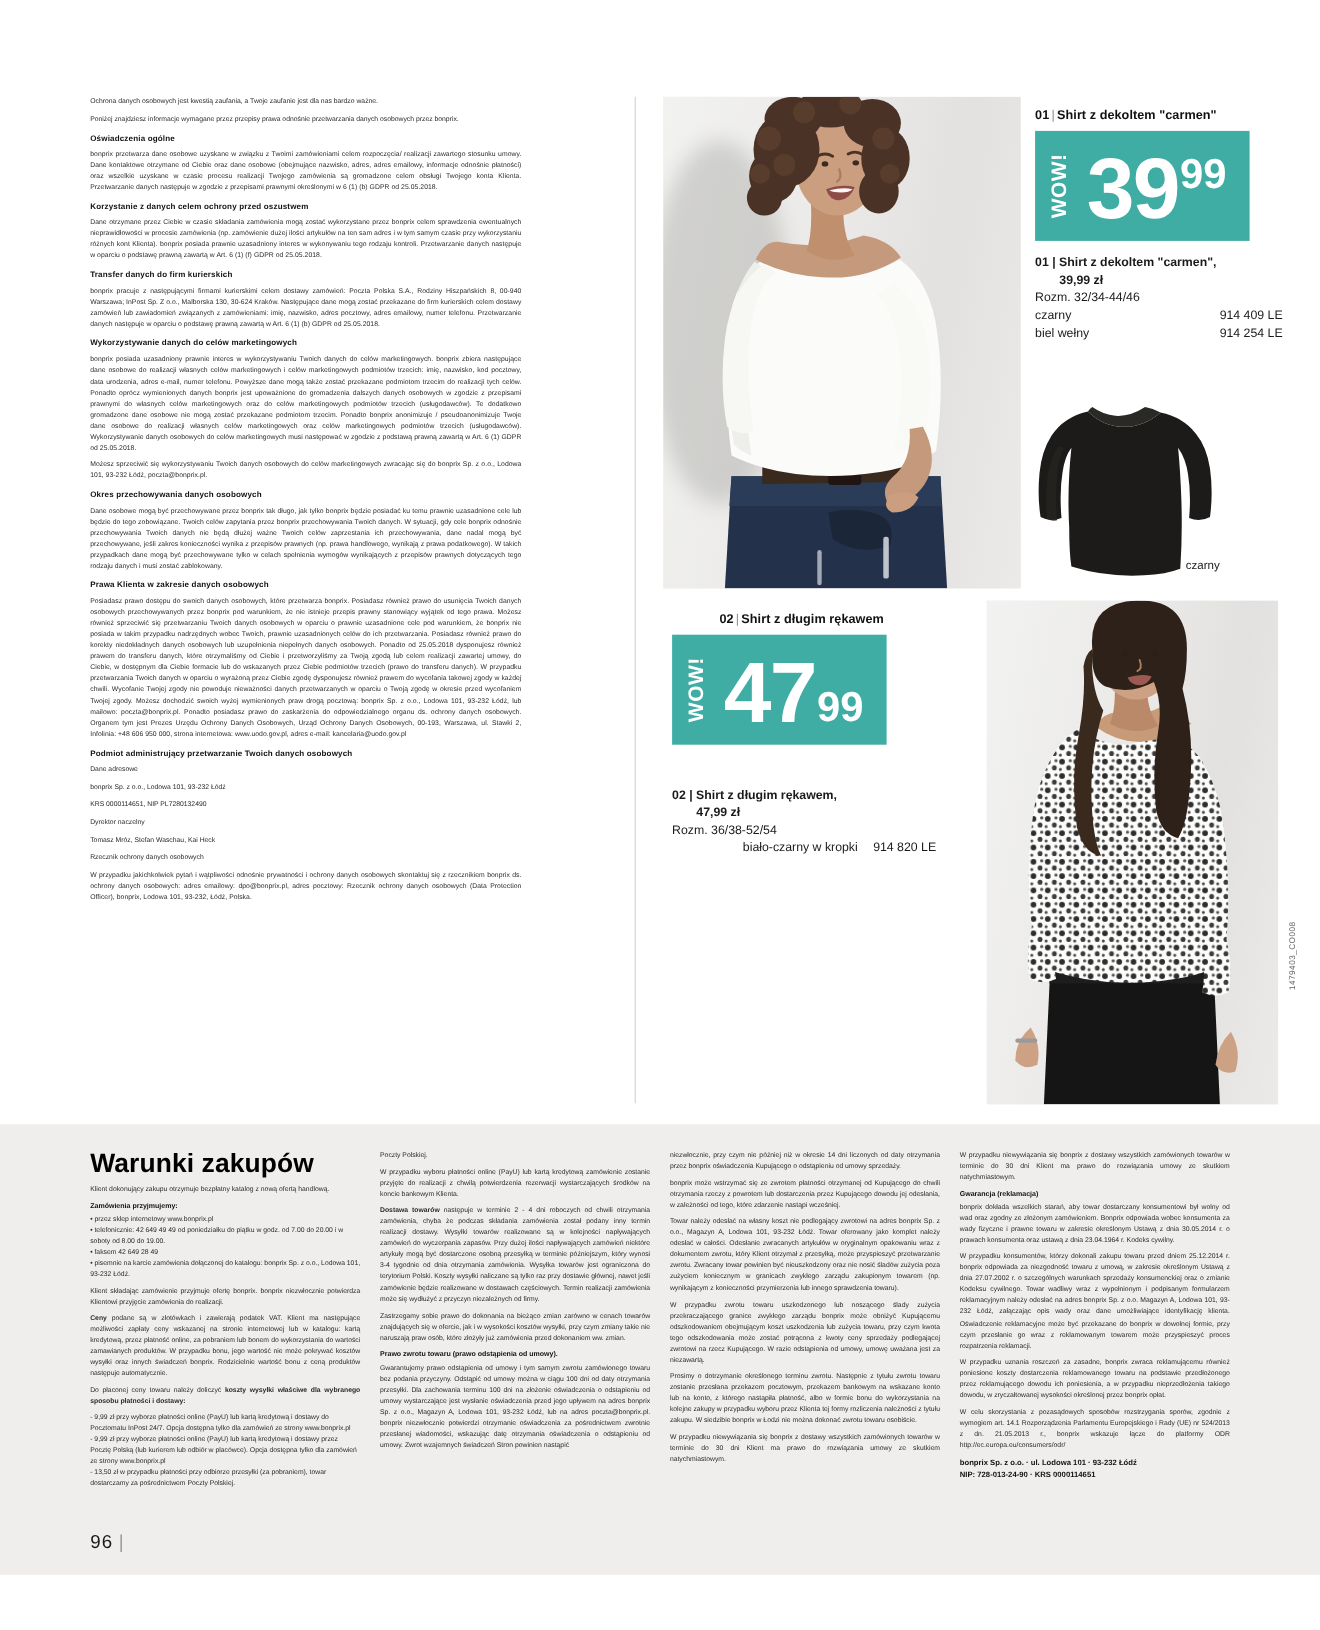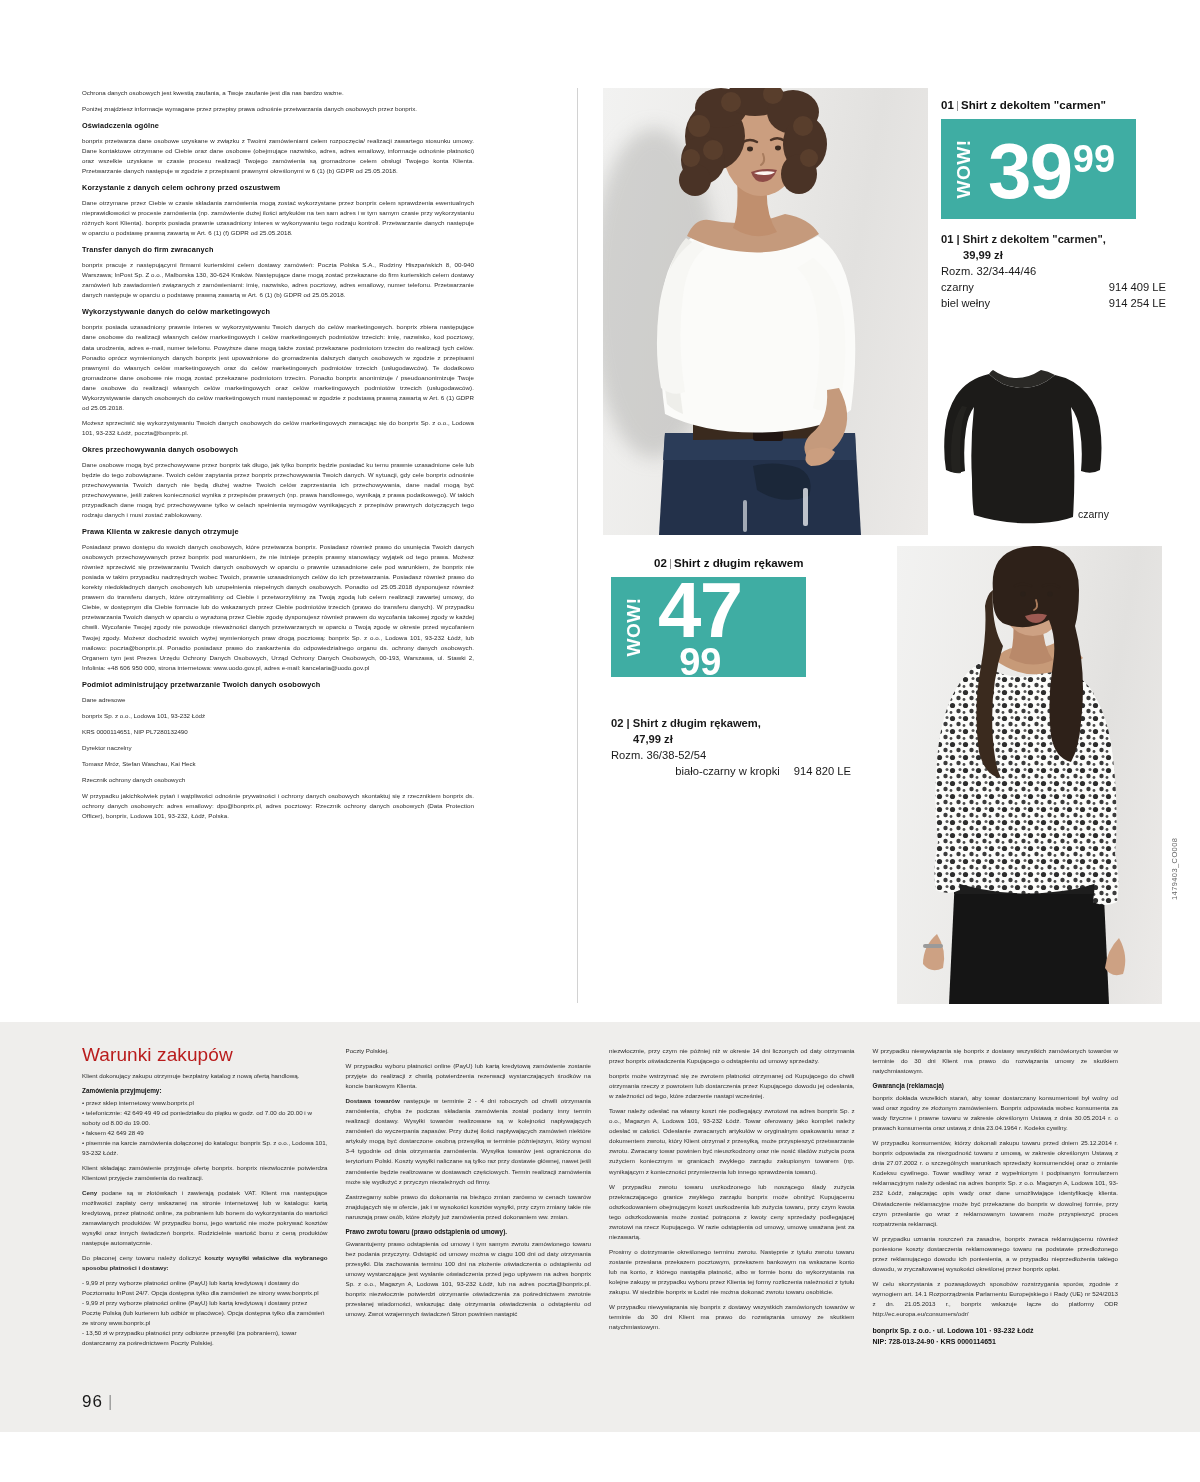--- a/index.html
+++ b/index.html
@@ -80,21 +80,21 @@
   }
 
   
   #terms-panel {
     position:absolute; left:0; top:1022px; width:1200px; height:410px;
     background:#efeeec;
   }
   #terms-inner { position:absolute; left:82px; top:22px; width:1036px; height:368px;
                  display:flex; gap:18px; }
   .t-col { width:248px; }
-  #terms-title { font-size:19px; font-weight:normal; margin:0 0 5px 0; color:#b91c1c; letter-spacing:.1px; }
+  #terms-title { font-size:24px; font-weight:bold; margin:0 0 5px 0; color:#000000; letter-spacing:.1px; }
   .t-p  { font-size:6.2px; line-height:1.62; text-align:justify; margin:0 0 5px 0; color:#2a2a2a; }
   .t-h  { font-size:6.4px; font-weight:bold; line-height:1.55; margin:5px 0 2px 0; color:#111; }
   .t-li { font-size:6.2px; line-height:1.6; margin:0; color:#2a2a2a; }
   .t-foot { font-size:7px; font-weight:bold; line-height:1.6; margin-top:6px; color:#111; }
 
   
   #page-number {
     position:absolute; left:82px; top:1392px;
     font-size:17px; color:#1a1a1a; letter-spacing:1px;
   }
@@ -112,31 +112,31 @@
 
       <p class="p-line">Ochrona danych osobowych jest kwestią zaufania, a Twoje zaufanie jest dla nas bardzo ważne.</p>
       <p class="p-line">Poniżej znajdziesz informacje wymagane przez przepisy prawa odnośnie przetwarzania danych osobowych przez bonprix.</p>
 
       <div class="p-head">Oświadczenia ogólne</div>
       <p class="p-body">bonprix przetwarza dane osobowe uzyskane w związku z Twoimi zamówieniami celem rozpoczęcia/ realizacji zawartego stosunku umowy. Dane kontaktowe otrzymane od Ciebie oraz dane osobowe (obejmujące nazwisko, adres, adres emailowy, informacje odnośnie płatności) oraz wszelkie uzyskane w czasie procesu realizacji Twojego zamówienia są gromadzone celem obsługi Twojego konta Klienta. Przetwarzanie danych następuje w zgodzie z przepisami prawnymi określonymi w 6 (1) (b) GDPR od 25.05.2018.</p>
 
       <div class="p-head">Korzystanie z danych celem ochrony przed oszustwem</div>
       <p class="p-body">Dane otrzymane przez Ciebie w czasie składania zamówienia mogą zostać wykorzystane przez bonprix celem sprawdzenia ewentualnych nieprawidłowości w procesie zamówienia (np. zamówienie dużej ilości artykułów na ten sam adres i w tym samym czasie przy wykorzystaniu różnych kont Klienta). bonprix posiada prawnie uzasadniony interes w wykonywaniu tego rodzaju kontroli. Przetwarzanie danych następuje w oparciu o podstawę prawną zawartą w Art. 6 (1) (f) GDPR od 25.05.2018.</p>
 
-      <div class="p-head">Transfer danych do firm zwracanych</div>
+      <div class="p-head">Transfer danych do firm kurierskich</div>
       <p class="p-body">bonprix pracuje z następującymi firmami kurierskimi celem dostawy zamówień: Poczta Polska S.A., Rodziny Hiszpańskich 8, 00-940 Warszawa; InPost Sp. Z o.o., Malborska 130, 30-624 Kraków. Następujące dane mogą zostać przekazane do firm kurierskich celem dostawy zamówień lub zawiadomień związanych z zamówieniami: imię, nazwisko, adres pocztowy, adres emailowy, numer telefonu. Przetwarzanie danych następuje w oparciu o podstawę prawną zawartą w Art. 6 (1) (b) GDPR od 25.05.2018.</p>
 
       <div class="p-head">Wykorzystywanie danych do celów marketingowych</div>
       <p class="p-body">bonprix posiada uzasadniony prawnie interes w wykorzystywaniu Twoich danych do celów marketingowych. bonprix zbiera następujące dane osobowe do realizacji własnych celów marketingowych i celów marketingowych podmiotów trzecich: imię, nazwisko, kod pocztowy, data urodzenia, adres e-mail, numer telefonu. Powyższe dane mogą także zostać przekazane podmiotom trzecim do realizacji tych celów. Ponadto oprócz wymienionych danych bonprix jest upoważnione do gromadzenia dalszych danych osobowych w zgodzie z przepisami prawnymi do własnych celów marketingowych oraz do celów marketingowych podmiotów trzecich (usługodawców). Te dodatkowo gromadzone dane osobowe nie mogą zostać przekazane podmiotom trzecim. Ponadto bonprix anonimizuje / pseudoanonimizuje Twoje dane osobowe do realizacji własnych celów marketingowych oraz celów marketingowych podmiotów trzecich (usługodawców). Wykorzystywanie danych osobowych do celów marketingowych musi następować w zgodzie z podstawą prawną zawartą w Art. 6 (1) GDPR od 25.05.2018.</p>
       <p class="p-body">Możesz sprzeciwić się wykorzystywaniu Twoich danych osobowych do celów marketingowych zwracając się do bonprix Sp. z o.o., Lodowa 101, 93-232 Łódź, poczta@bonprix.pl.</p>
 
       <div class="p-head">Okres przechowywania danych osobowych</div>
       <p class="p-body">Dane osobowe mogą być przechowywane przez bonprix tak długo, jak tylko bonprix będzie posiadać ku temu prawnie uzasadnione cele lub będzie do tego zobowiązane. Twoich celów zapytania przez bonprix przechowywania Twoich danych. W sytuacji, gdy cele bonprix odnośnie przechowywania Twoich danych nie będą dłużej ważne Twoich celów zaprzestania ich przechowywania, dane nadal mogą być przechowywane, jeśli zakres konieczności wynika z przepisów prawnych (np. prawa handlowego, wynikają z prawa podatkowego). W takich przypadkach dane mogą być przechowywane tylko w celach spełnienia wymogów wynikających z przepisów prawnych dotyczących tego rodzaju danych i musi zostać zablokowany.</p>
 
-      <div class="p-head">Prawa Klienta w zakresie danych otrzymuje</div>
+      <div class="p-head">Prawa Klienta w zakresie danych osobowych</div>
       <p class="p-body">Posiadasz prawo dostępu do swoich danych osobowych, które przetwarza bonprix. Posiadasz również prawo do usunięcia Twoich danych osobowych przechowywanych przez bonprix pod warunkiem, że nie istnieje przepis prawny stanowiący wyjątek od tego prawa. Możesz również sprzeciwić się przetwarzaniu Twoich danych osobowych w oparciu o prawnie uzasadnione cele pod warunkiem, że bonprix nie posiada w takim przypadku nadrzędnych wobec Twoich, prawnie uzasadnionych celów do ich przetwarzania. Posiadasz również prawo do korekty niedokładnych danych osobowych lub uzupełnienia niepełnych danych osobowych. Ponadto od 25.05.2018 dysponujesz również prawem do transferu danych, które otrzymaliśmy od Ciebie i przetworzyliśmy za Twoją zgodą lub celem realizacji zawartej umowy, do Ciebie, w dostępnym dla Ciebie formacie lub do wskazanych przez Ciebie podmiotów trzecich (prawo do transferu danych). W przypadku przetwarzania Twoich danych w oparciu o wyrażoną przez Ciebie zgodę dysponujesz również prawem do wycofania takowej zgody w każdej chwili. Wycofanie Twojej zgody nie powoduje nieważności danych przetwarzanych w oparciu o Twoją zgodę w okresie przed wycofaniem Twojej zgody. Możesz dochodzić swoich wyżej wymienionych praw drogą pocztową: bonprix Sp. z o.o., Lodowa 101, 93-232 Łódź, lub mailowo: poczta@bonprix.pl. Ponadto posiadasz prawo do zaskarżenia do odpowiedzialnego organu ds. ochrony danych osobowych. Organem tym jest Prezes Urzędu Ochrony Danych Osobowych, Urząd Ochrony Danych Osobowych, 00-193, Warszawa, ul. Stawki 2, Infolinia: +48 606 950 000, strona internetowa: www.uodo.gov.pl, adres e-mail: kancelaria@uodo.gov.pl</p>
 
       <div class="p-head">Podmiot administrujący przetwarzanie Twoich danych osobowych</div>
       <p class="p-line">Dane adresowe</p>
       <p class="p-line">bonprix Sp. z o.o., Lodowa 101, 93-232 Łódź</p>
       <p class="p-line">KRS 0000114651, NIP PL7280132490</p>
       <p class="p-line">Dyrektor naczelny</p>
       <p class="p-line">Tomasz Mróz, Stefan Waschau, Kai Heck</p>
       <p class="p-line">Rzecznik ochrony danych osobowych</p>
       <p class="p-body">W przypadku jakichkolwiek pytań i wątpliwości odnośnie prywatności i ochrony danych osobowych skontaktuj się z rzecznikiem bonprix ds. ochrony danych osobowych: adres emailowy: dpo@bonprix.pl, adres pocztowy: Rzecznik ochrony danych osobowych (Data Protection Officer), bonprix, Lodowa 101, 93-232, Łódź, Polska.</p>
@@ -241,21 +241,21 @@
       </svg>
     </div>
     <div class="color-label" style="left:1078px;top:508px;">czarny</div>
 
     <div class="prod-title" style="left:611px;top:557px;width:280px;margin-left:43px;">
       <span class="num">02</span><span class="sep">|</span><span>Shirt z długim rękawem</span>
     </div>
 
     <div class="price-box" id="price-box-2" style="left:611px;top:577px;width:195px;height:100px;">
       <div class="wow">WOW!</div>
-      <div style="display:flex;align-items:center;padding-top:6px;flex-direction:column;">
+      <div style="display:flex;align-items:flex-end;padding-top:6px;">
         <span class="price-main">47</span>
         <span class="price-dec">99</span>
       </div>
     </div>
 
     <div class="prod-desc" style="left:611px;top:716px;width:265px;">
       <div class="b">
         <span>02</span>
         <span class="sep">|</span>
         <span>Shirt z długim rękawem,</span>

